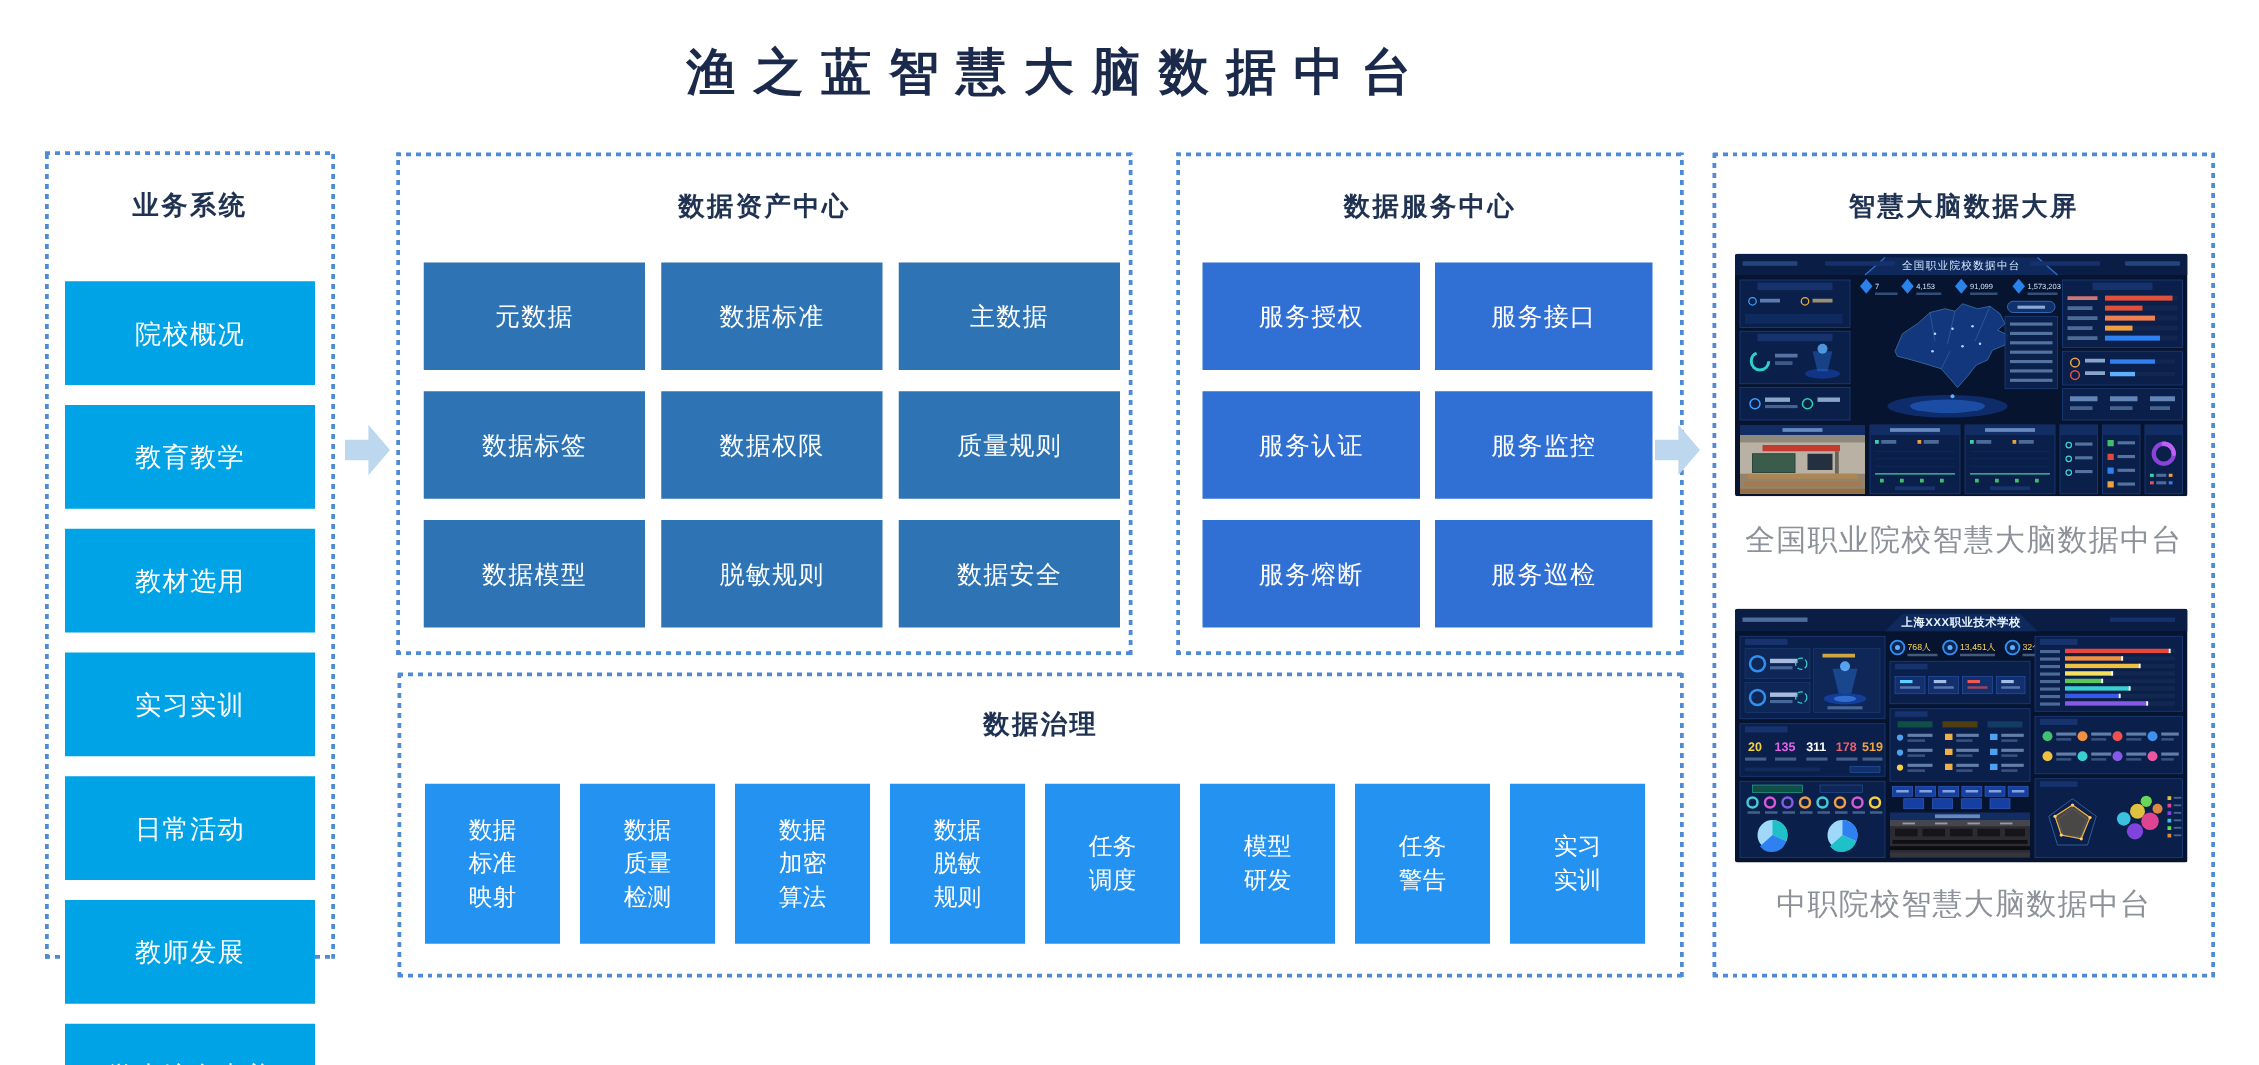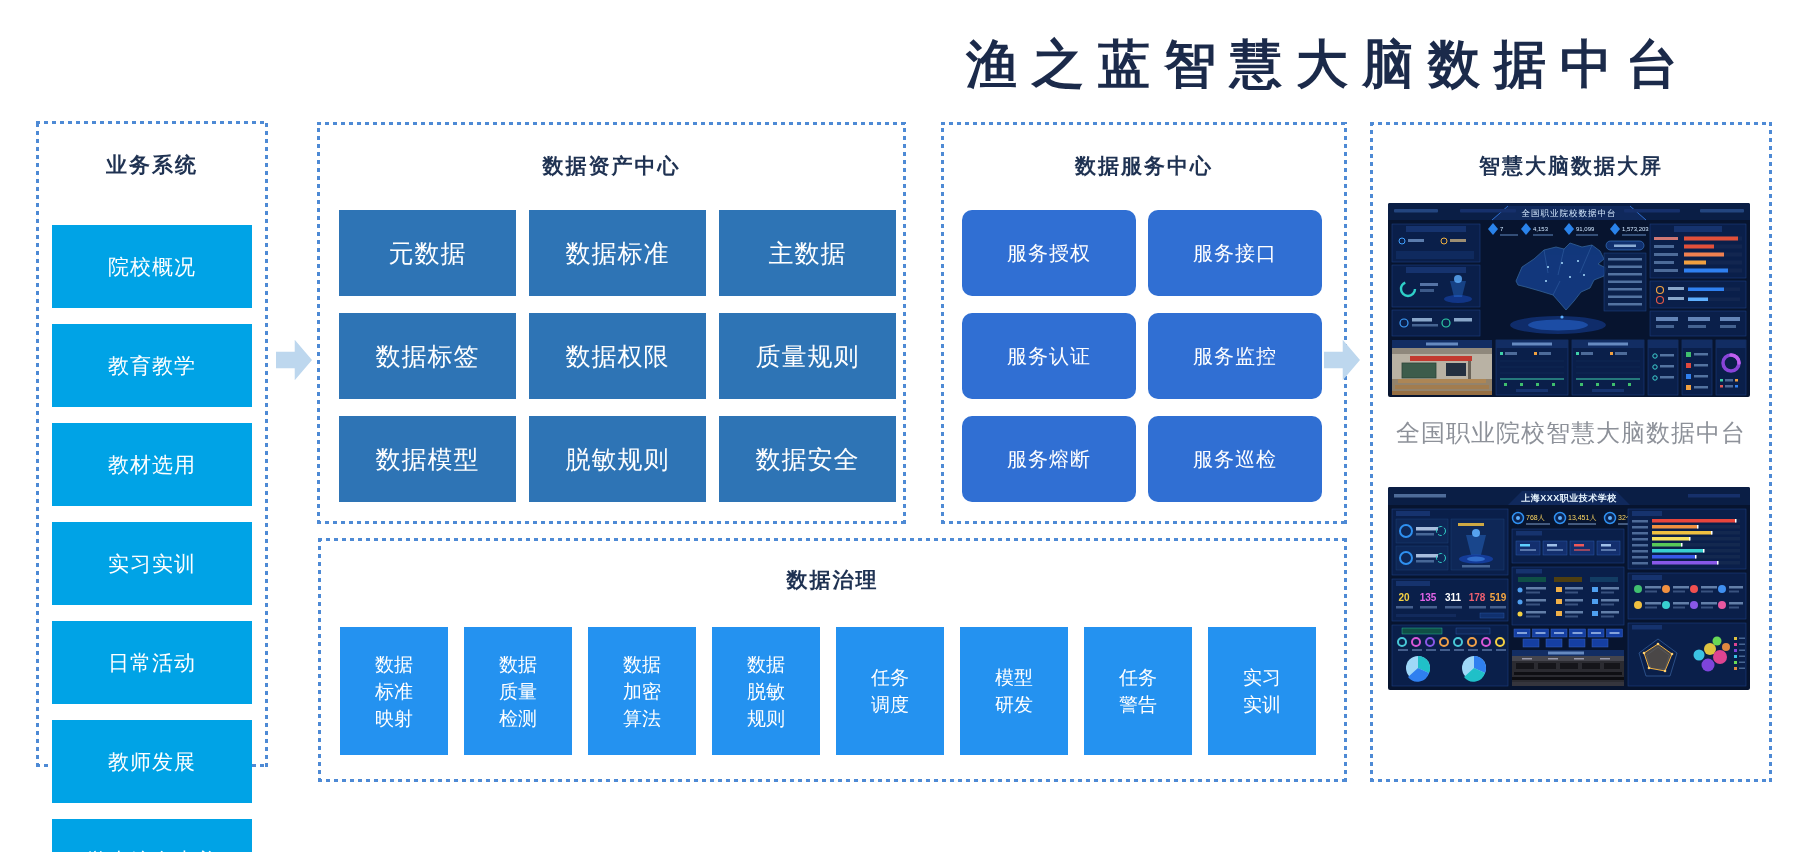--- a/index.html
+++ b/index.html
@@ -5,22 +5,22 @@
   :root{
     --c-title_text:#1b2a4a; --c-header_text:#1f3252; --c-dashed_border:#4e8ad5;
     --c-biz_item_bg:#00a3e6; --c-asset_box_bg:#2e74b5; --c-service_box_bg:#306fd3;
     --c-gov_box_bg:#2492f0; --c-arrow:#bdd7ee; --c-caption_text:#8d9199;
   }
   *{box-sizing:border-box; margin:0; padding:0;}
   body{background:#fff; font-family:"Liberation Sans","DejaVu Sans",sans-serif;}
   .canvas{position:relative; width:1807px; height:852px; background:#ffffff; overflow:hidden;}
 
   .main-title{
-    position:absolute; top:30px; left:0; width:1692px; text-align:right;
-    font-size:52px; font-weight:800; letter-spacing:14px; color:var(--c-title_text,#1b2a4a);
+    position:absolute; top:30px; left:0; width:1692px; text-align:center;
+    font-size:40px; font-weight:800; letter-spacing:14px; color:var(--c-title_text,#1b2a4a);
     white-space:nowrap;
   }
 
   
   .dashed-panel{
     position:absolute; background-color:#fff;
     background-image:
       repeating-linear-gradient(90deg, var(--c-dashed_border,#4e8ad5) 0 4px, transparent 4px 8px),
       repeating-linear-gradient(90deg, var(--c-dashed_border,#4e8ad5) 0 4px, transparent 4px 8px),
       repeating-linear-gradient(0deg,  var(--c-dashed_border,#4e8ad5) 0 4px, transparent 4px 8px),
@@ -37,26 +37,26 @@
   
   .biz-list{padding-top:26px;}
   .biz-item{
     width:200px; height:83px; margin:16px auto 0; background:var(--c-biz_item_bg,#00a3e6);
     color:#fff; font-size:21px; letter-spacing:1px; display:flex; align-items:center; justify-content:center;
   }
 
   
   .asset-grid{position:absolute; left:22px; top:88px; display:grid;
     grid-template-columns:repeat(3,177px); gap:17px 13px;}
-  .asset-box{height:86px; background:var(--c-asset_box_bg,#2e74b5); color:#fff; font-size:25px;
+  .asset-box{height:86px; background:var(--c-asset_box_bg,#2e74b5); color:#fff; font-size:20px;
     letter-spacing:1px; display:flex; align-items:center; justify-content:center;}
   .svc-grid{position:absolute; left:21px; top:88px; display:grid;
     grid-template-columns:repeat(2,174px); gap:17px 12px;}
   .svc-box{height:86px; background:var(--c-service_box_bg,#306fd3); color:#fff; font-size:20px;
-    letter-spacing:1px; display:flex; align-items:center; justify-content:center;border-radius:10px;}
+    letter-spacing:1px; display:flex; align-items:center; justify-content:center;}
 
   
   .gov-row{position:absolute; left:22px; top:89px; display:flex; gap:16px;}
   .gov-box{width:108px; height:128px; background:var(--c-gov_box_bg,#2492f0);
     display:flex; align-items:center; justify-content:center;}
   .gov-box span{display:block; width:42px; font-size:19px; line-height:27px; color:#fff;
     text-align:center; word-break:break-all;}
 
   .flow-arrow{
     position:absolute; width:36px; height:46px; background:var(--c-arrow,#bdd7ee);
@@ -591,15 +591,16 @@
             <rect x="351" y="162.5" width="6" height="1.5" fill="#8fb8e8" opacity="0.5"></rect>
           <rect x="346" y="168" width="3" height="3" fill="#40d0f0"></rect>
             <rect x="351" y="168.5" width="6" height="1.5" fill="#8fb8e8" opacity="0.5"></rect>
           <rect x="346" y="174" width="3" height="3" fill="#70e858"></rect>
             <rect x="351" y="174.5" width="6" height="1.5" fill="#8fb8e8" opacity="0.5"></rect>
           <rect x="346" y="180" width="3" height="3" fill="#f09040"></rect>
             <rect x="351" y="180.5" width="6" height="1.5" fill="#8fb8e8" opacity="0.5"></rect>
         </g>
       </g>
     </svg>
+    <div class="caption caption-2">中职院校智慧大脑数据中台</div>
   </div>
 
 </div>
 
 </body></html>

